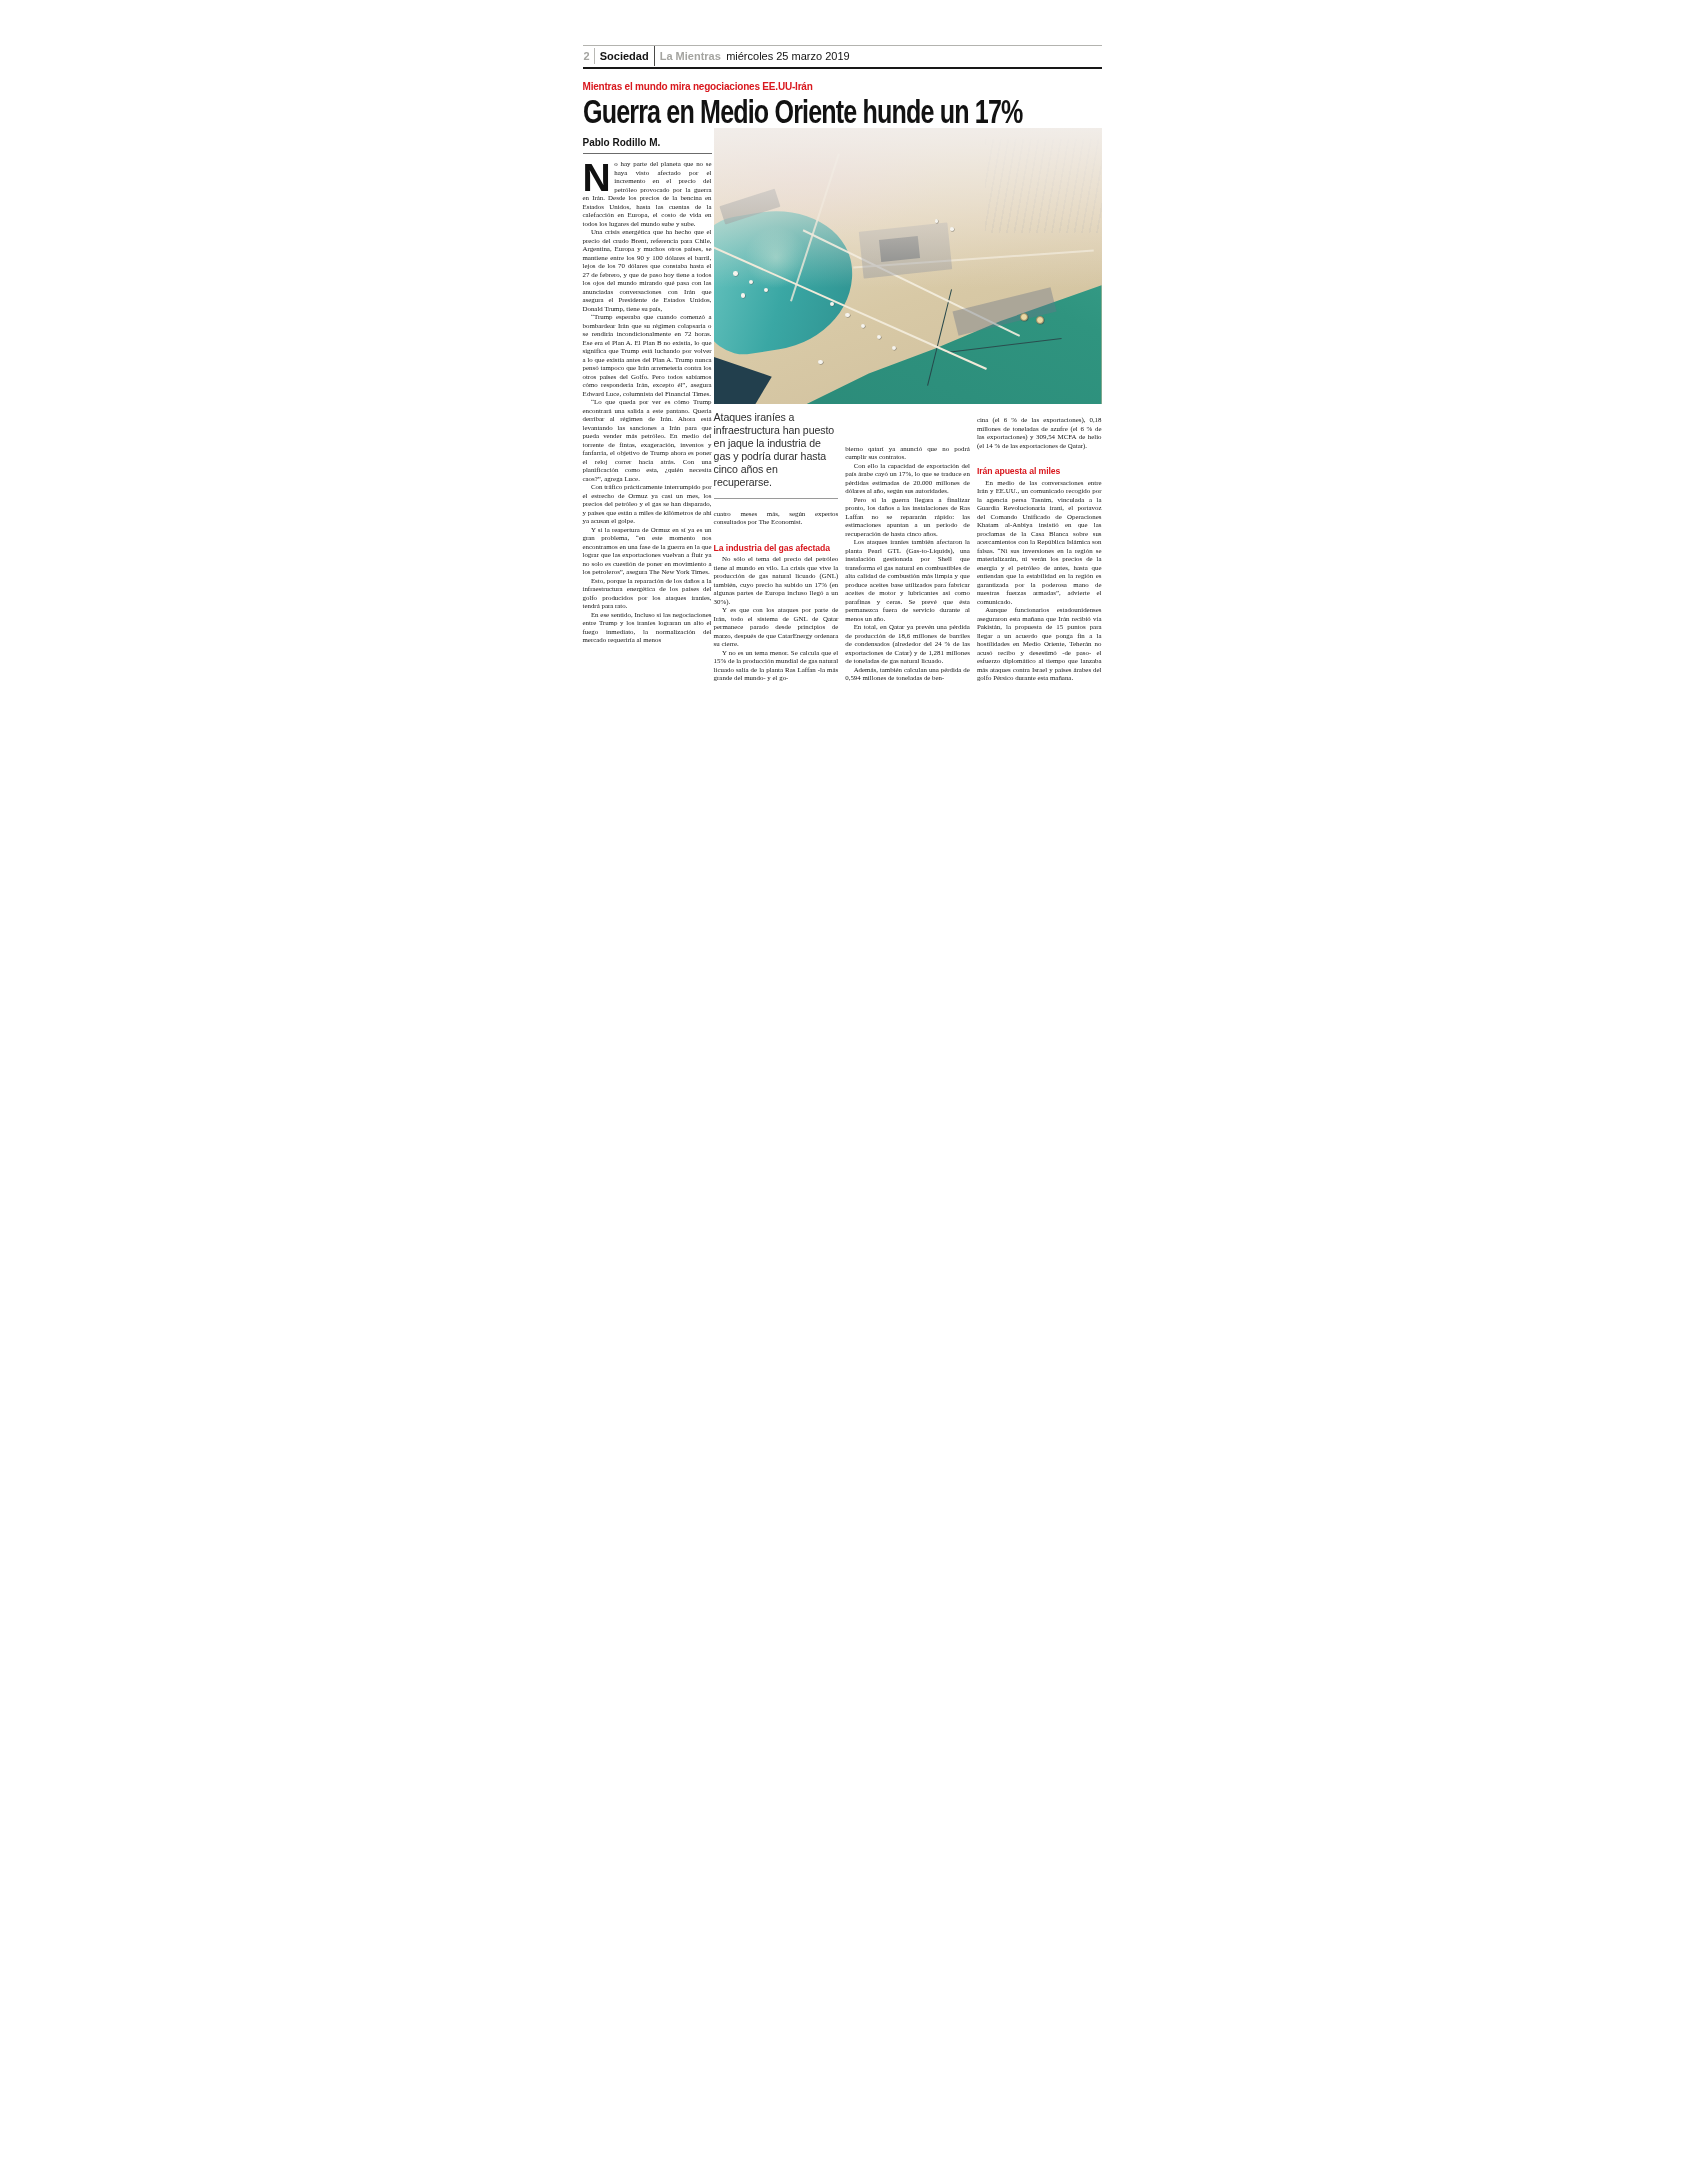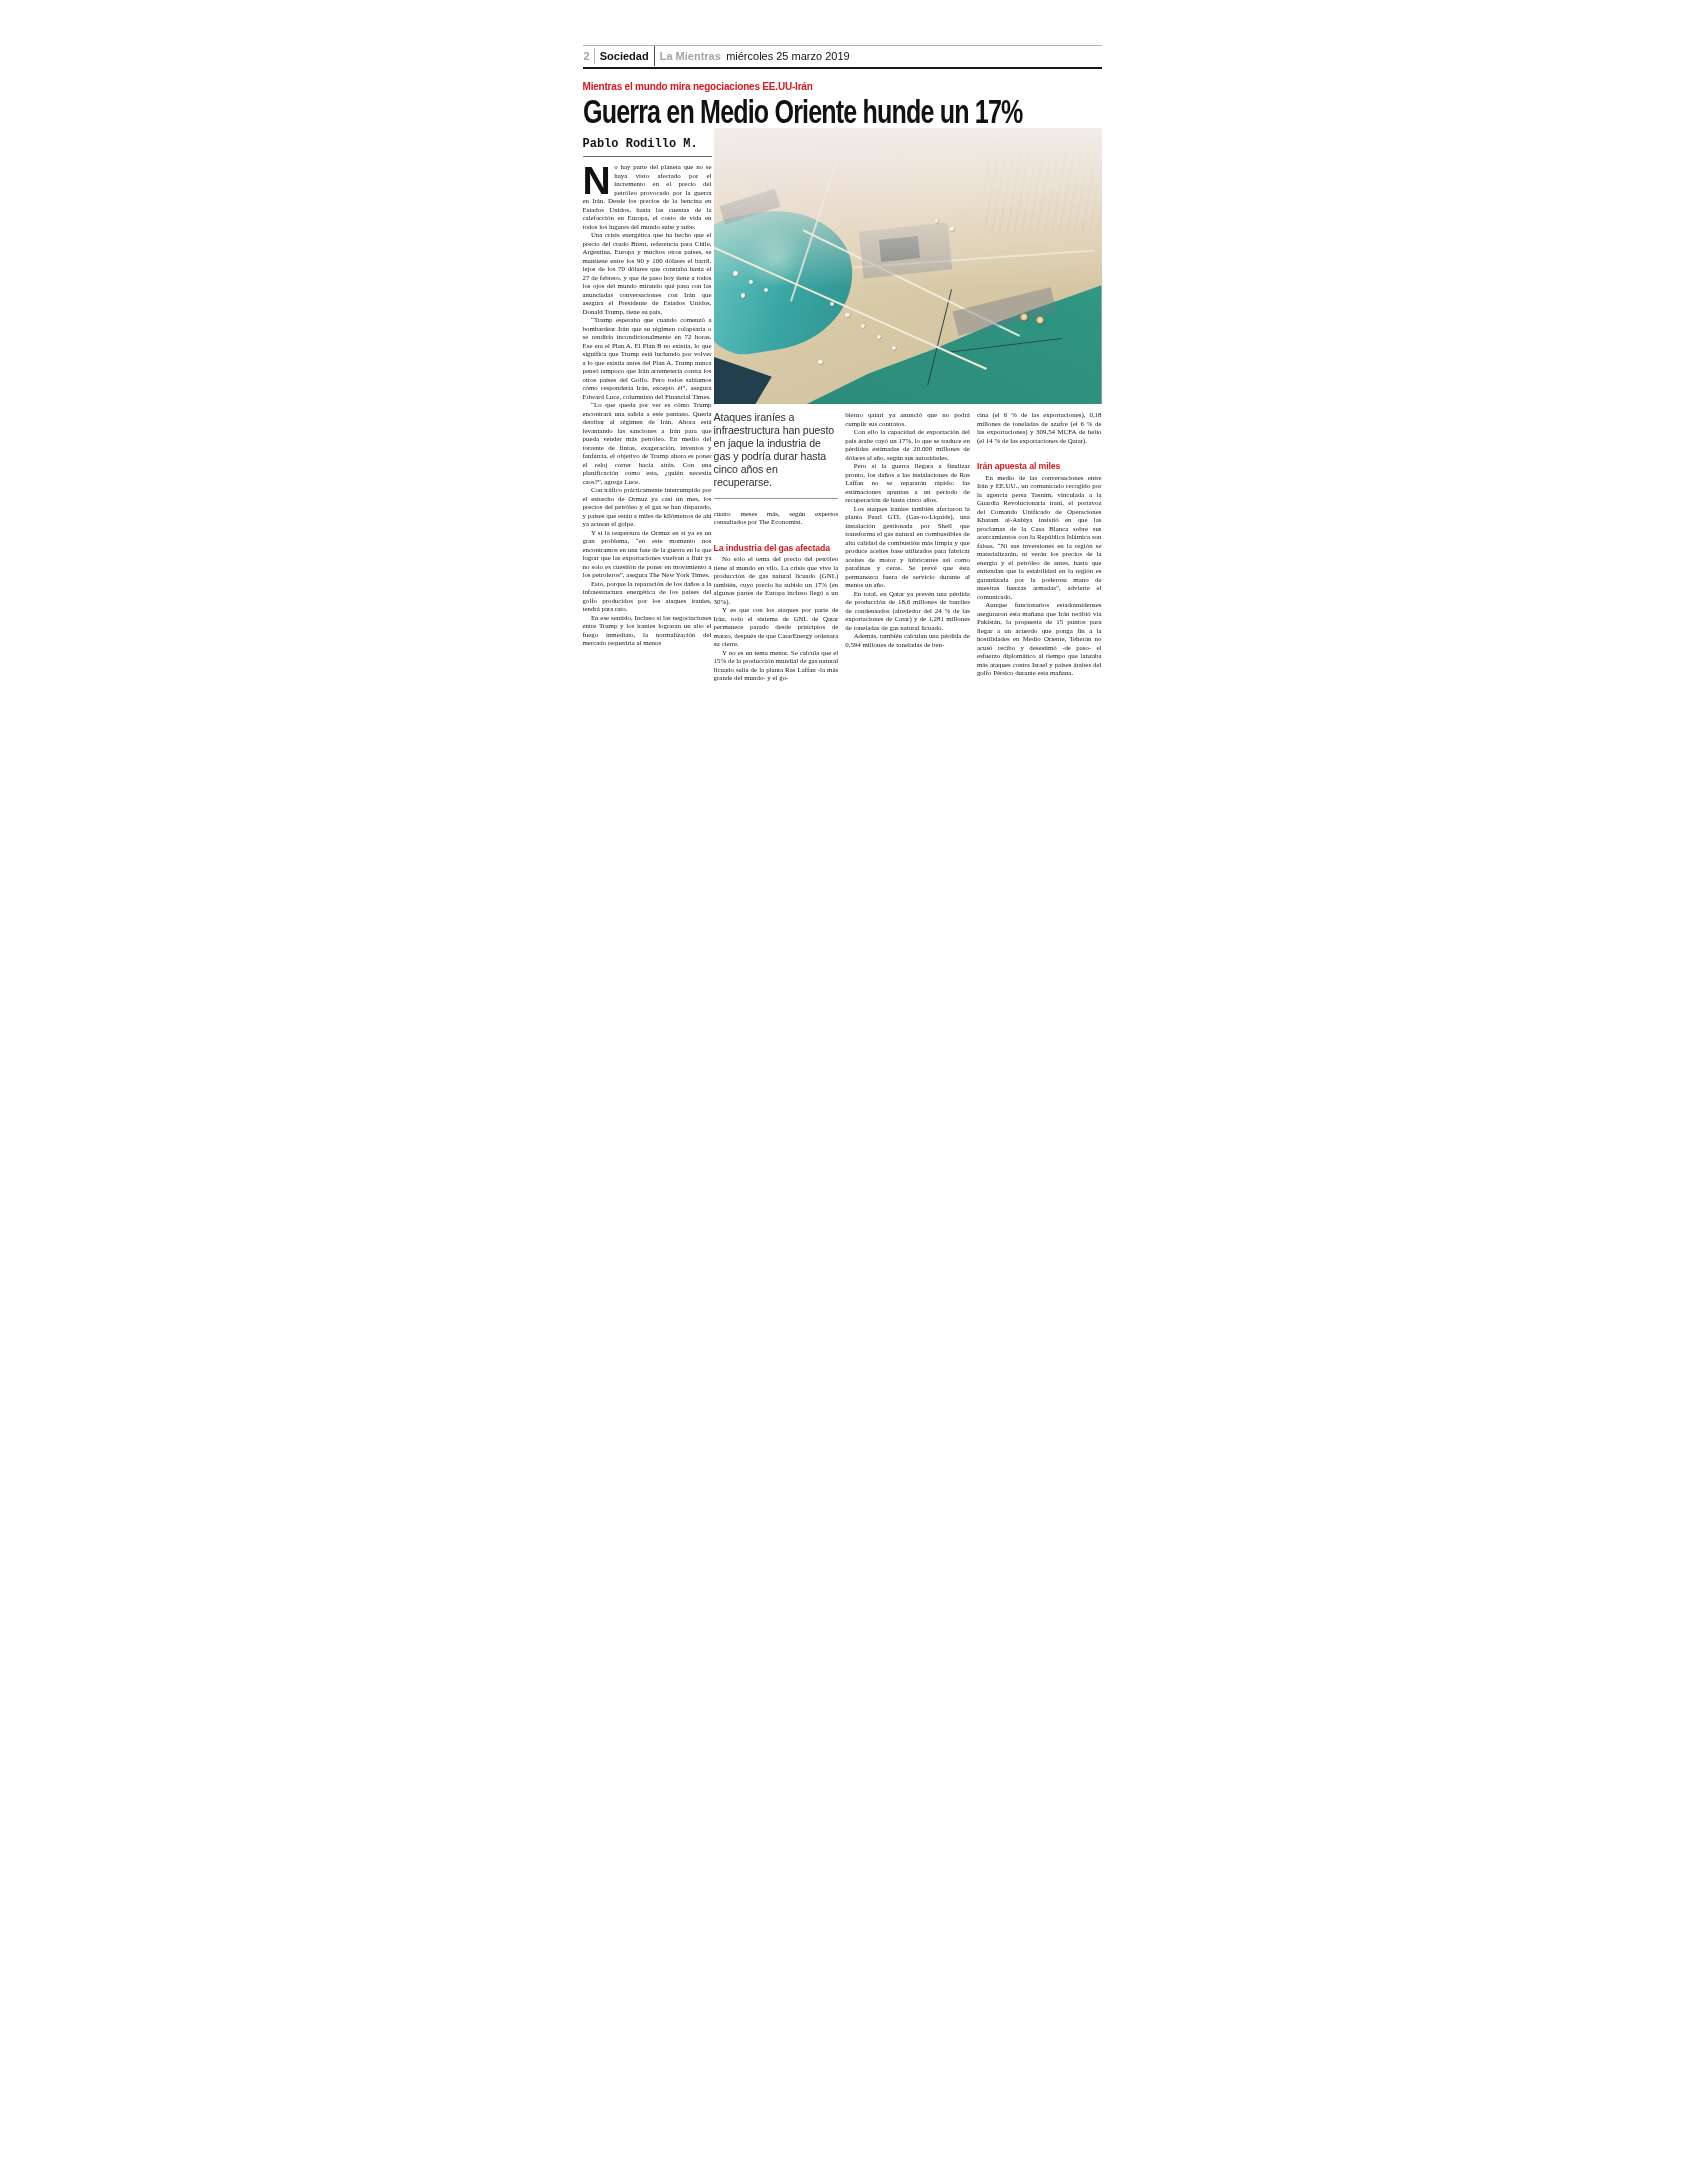--- a/index.html
+++ b/index.html
@@ -34,26 +34,26 @@
     display:block; white-space:nowrap; line-height:32px; height:32px;
     font-family:"Liberation Sans", sans-serif; font-weight:700;
     font-size:33px; letter-spacing:-1.1px; color:#121212;
   }
   .hl-line > span { display:inline-block; transform:scaleX(0.76); transform-origin:0 50%; }
 
   
   .content { display:flex; gap:2.1px; margin-top:3.2px; }
   .colA { width:129px; flex:none; }
   .rightside { flex:1; min-width:0; }
-  .below { display:flex; gap:7px; margin-top:7.4px; }
+  .below { display:flex; gap:7px; margin-top:7.4px;align-items:flex-end; }
   .below .col { flex:1; min-width:0; }
 
   
-  .byline { font-family:Liberation Mono, monospace; font-weight:700;
-            font-size:12px; margin:2.1px 0 4.2px 0; }
+  .byline { font-family:Liberation Sans, sans-serif; font-weight:700;
+            font-size:10px; margin:2.1px 0 4.2px 0; }
   .byrule { height:0.5px; background:#6b6b6b; margin-bottom:7.4px; }
 
   
   .bodytext p, p.para, p.lead {
     font-size:6.9px; line-height:8.5px; text-align:justify; margin:0;
     color:#141414;
   }
   p.para { text-indent:8.4px; }
   p.noindent { text-indent:0; }
   .dropcap {

